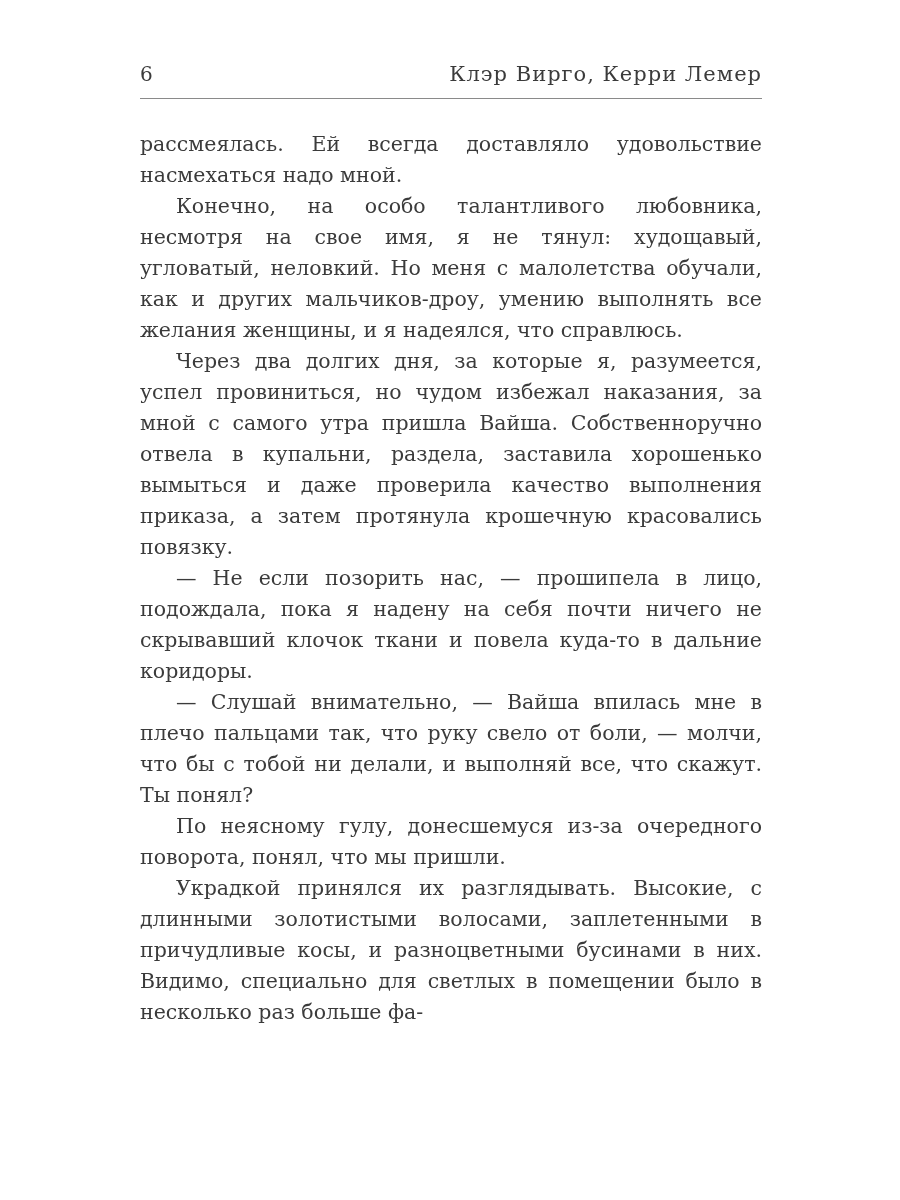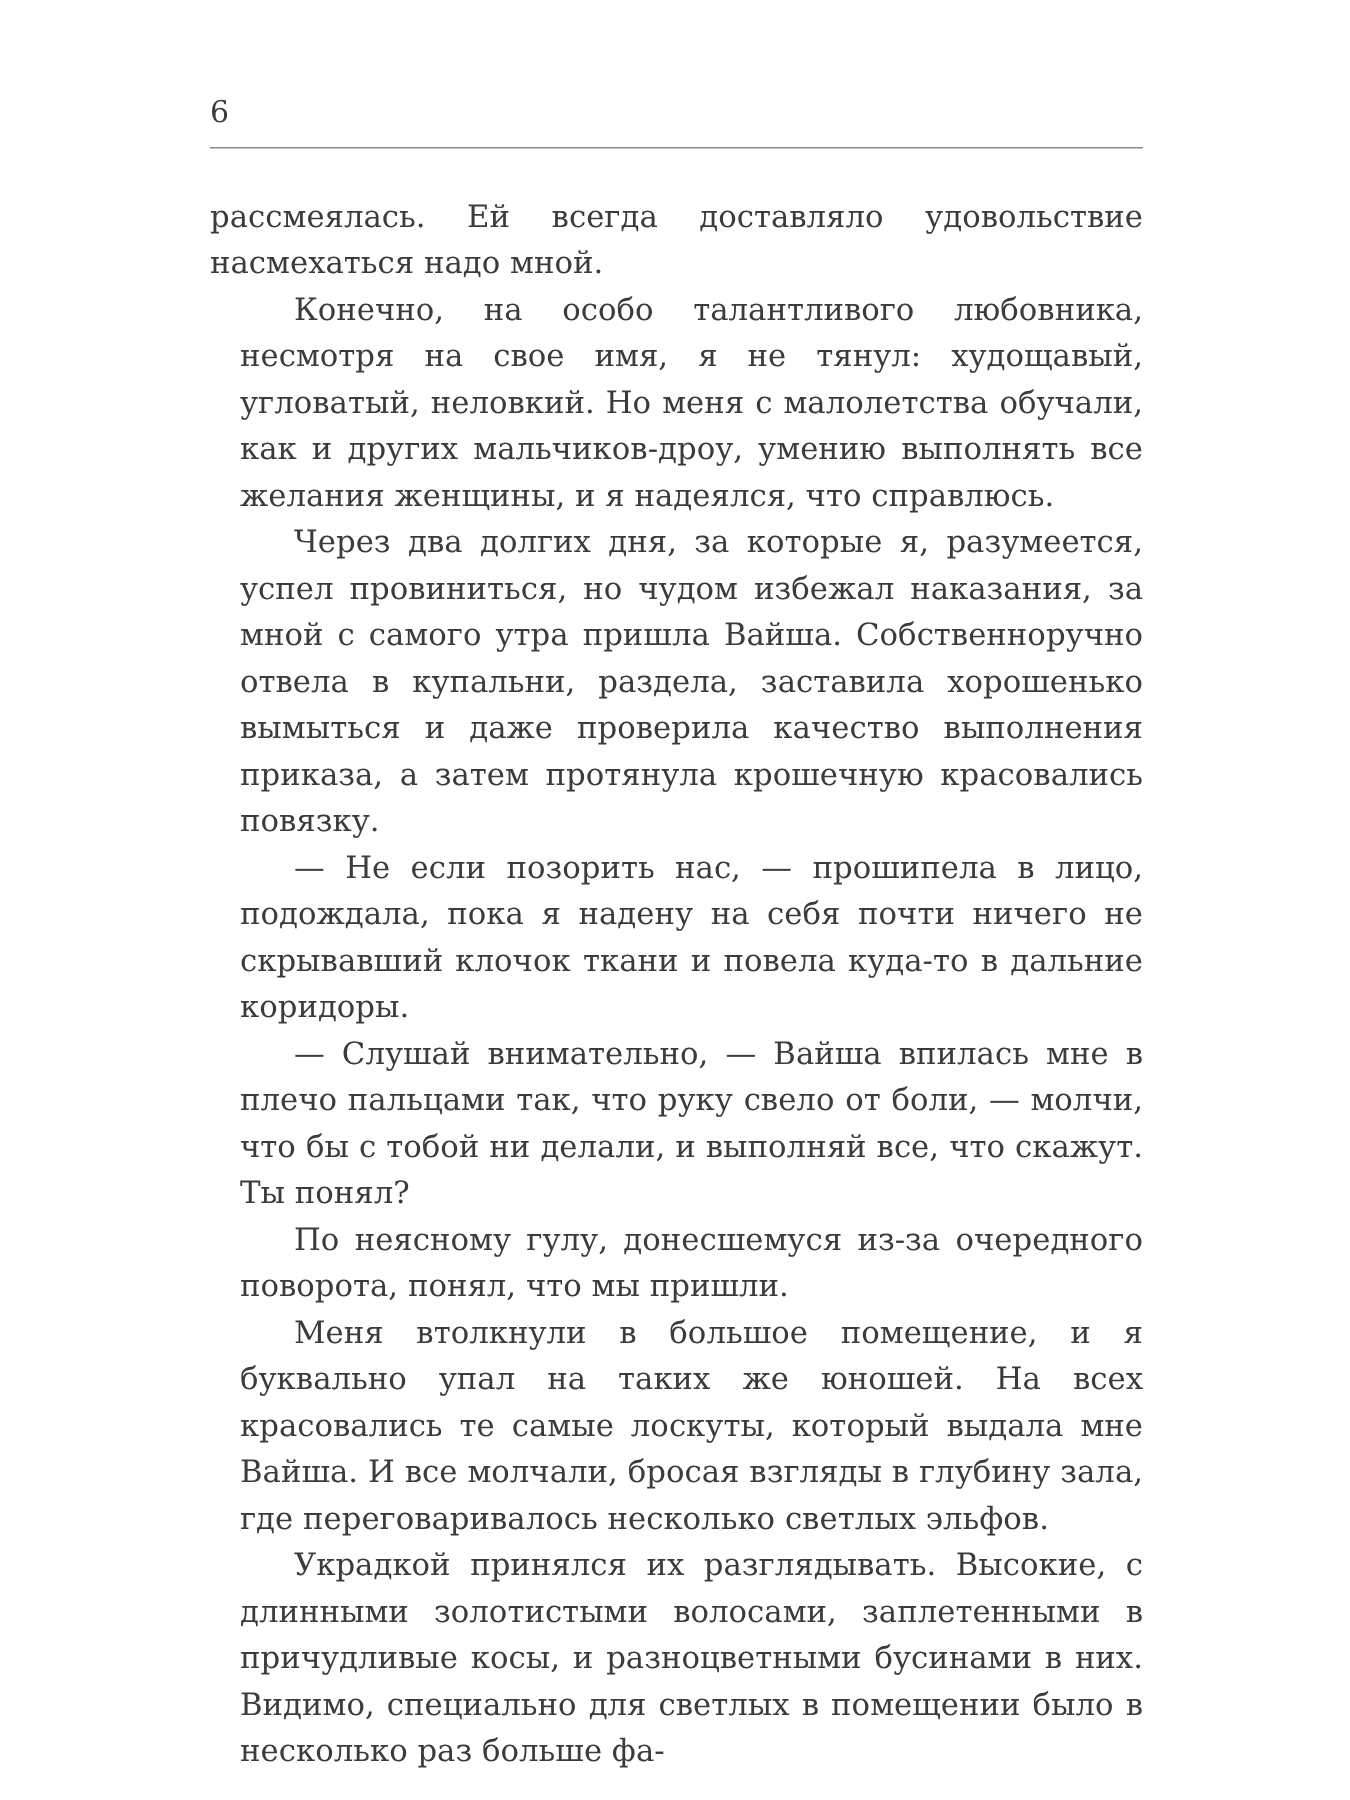--- a/index.html
+++ b/index.html
@@ -44,38 +44,37 @@
     line-height: 31px;
     text-align: justify;
     text-justify: inter-word;
   }
   .body-text p {
     margin: 0;
     padding: 0;
   }
   .body-text p.indent {
     text-indent: 36px;
-    margin-left: 20px;
   }
 </style>
 </head>
 <body>
 
 <div class="page">
   <div class="content">
 
     <div class="running-header">
       <span class="page-number">6</span>
+      <span class="running-title">Клэр Вирго, Керри Лемер</span>
     </div>
 
     <div class="body-text">
       <p>рассмеялась. Ей всегда доставляло удовольствие насмехаться надо мной.</p>
       <p class="indent">Конечно, на особо талантливого любовника, несмотря на свое имя, я не тянул: худощавый, угловатый, неловкий. Но меня с малолетства обучали, как и других мальчиков-дроу, умению выполнять все желания женщины, и я надеялся, что справлюсь.</p>
       <p class="indent">Через два долгих дня, за которые я, разумеется, успел провиниться, но чудом избежал наказания, за мной с самого утра пришла Вайша. Собственноручно отвела в купальни, раздела, заставила хорошенько вымыться и даже проверила качество выполнения приказа, а затем протянула крошечную красовались повязку.</p>
       <p class="indent">— Не если позорить нас, — прошипела в лицо, подождала, пока я надену на себя почти ничего не скрывавший клочок ткани и повела куда-то в дальние коридоры.</p>
       <p class="indent">— Слушай внимательно, — Вайша впилась мне в плечо пальцами так, что руку свело от боли, — молчи, что бы с тобой ни делали, и выполняй все, что скажут. Ты понял?</p>
       <p class="indent">По неясному гулу, донесшемуся из-за очередного поворота, понял, что мы пришли.</p>
-      <p class="indent">Меня втолкнули в большое помещение, и я буквально упал на таких же юношей. На всех красовались те самые лоскуты, который выдала мне Вайша. И все молчали, бросая взгляды в глубину зала, где переговаривалось несколько светлых эльфов.</p>
       <p class="indent">Украдкой принялся их разглядывать. Высокие, с длинными золотистыми волосами, заплетенными в причудливые косы, и разноцветными бусинами в них. Видимо, специально для светлых в помещении было в несколько раз больше фа-</p>
     </div>
 
   </div>
 </div>
 
 </body></html>

